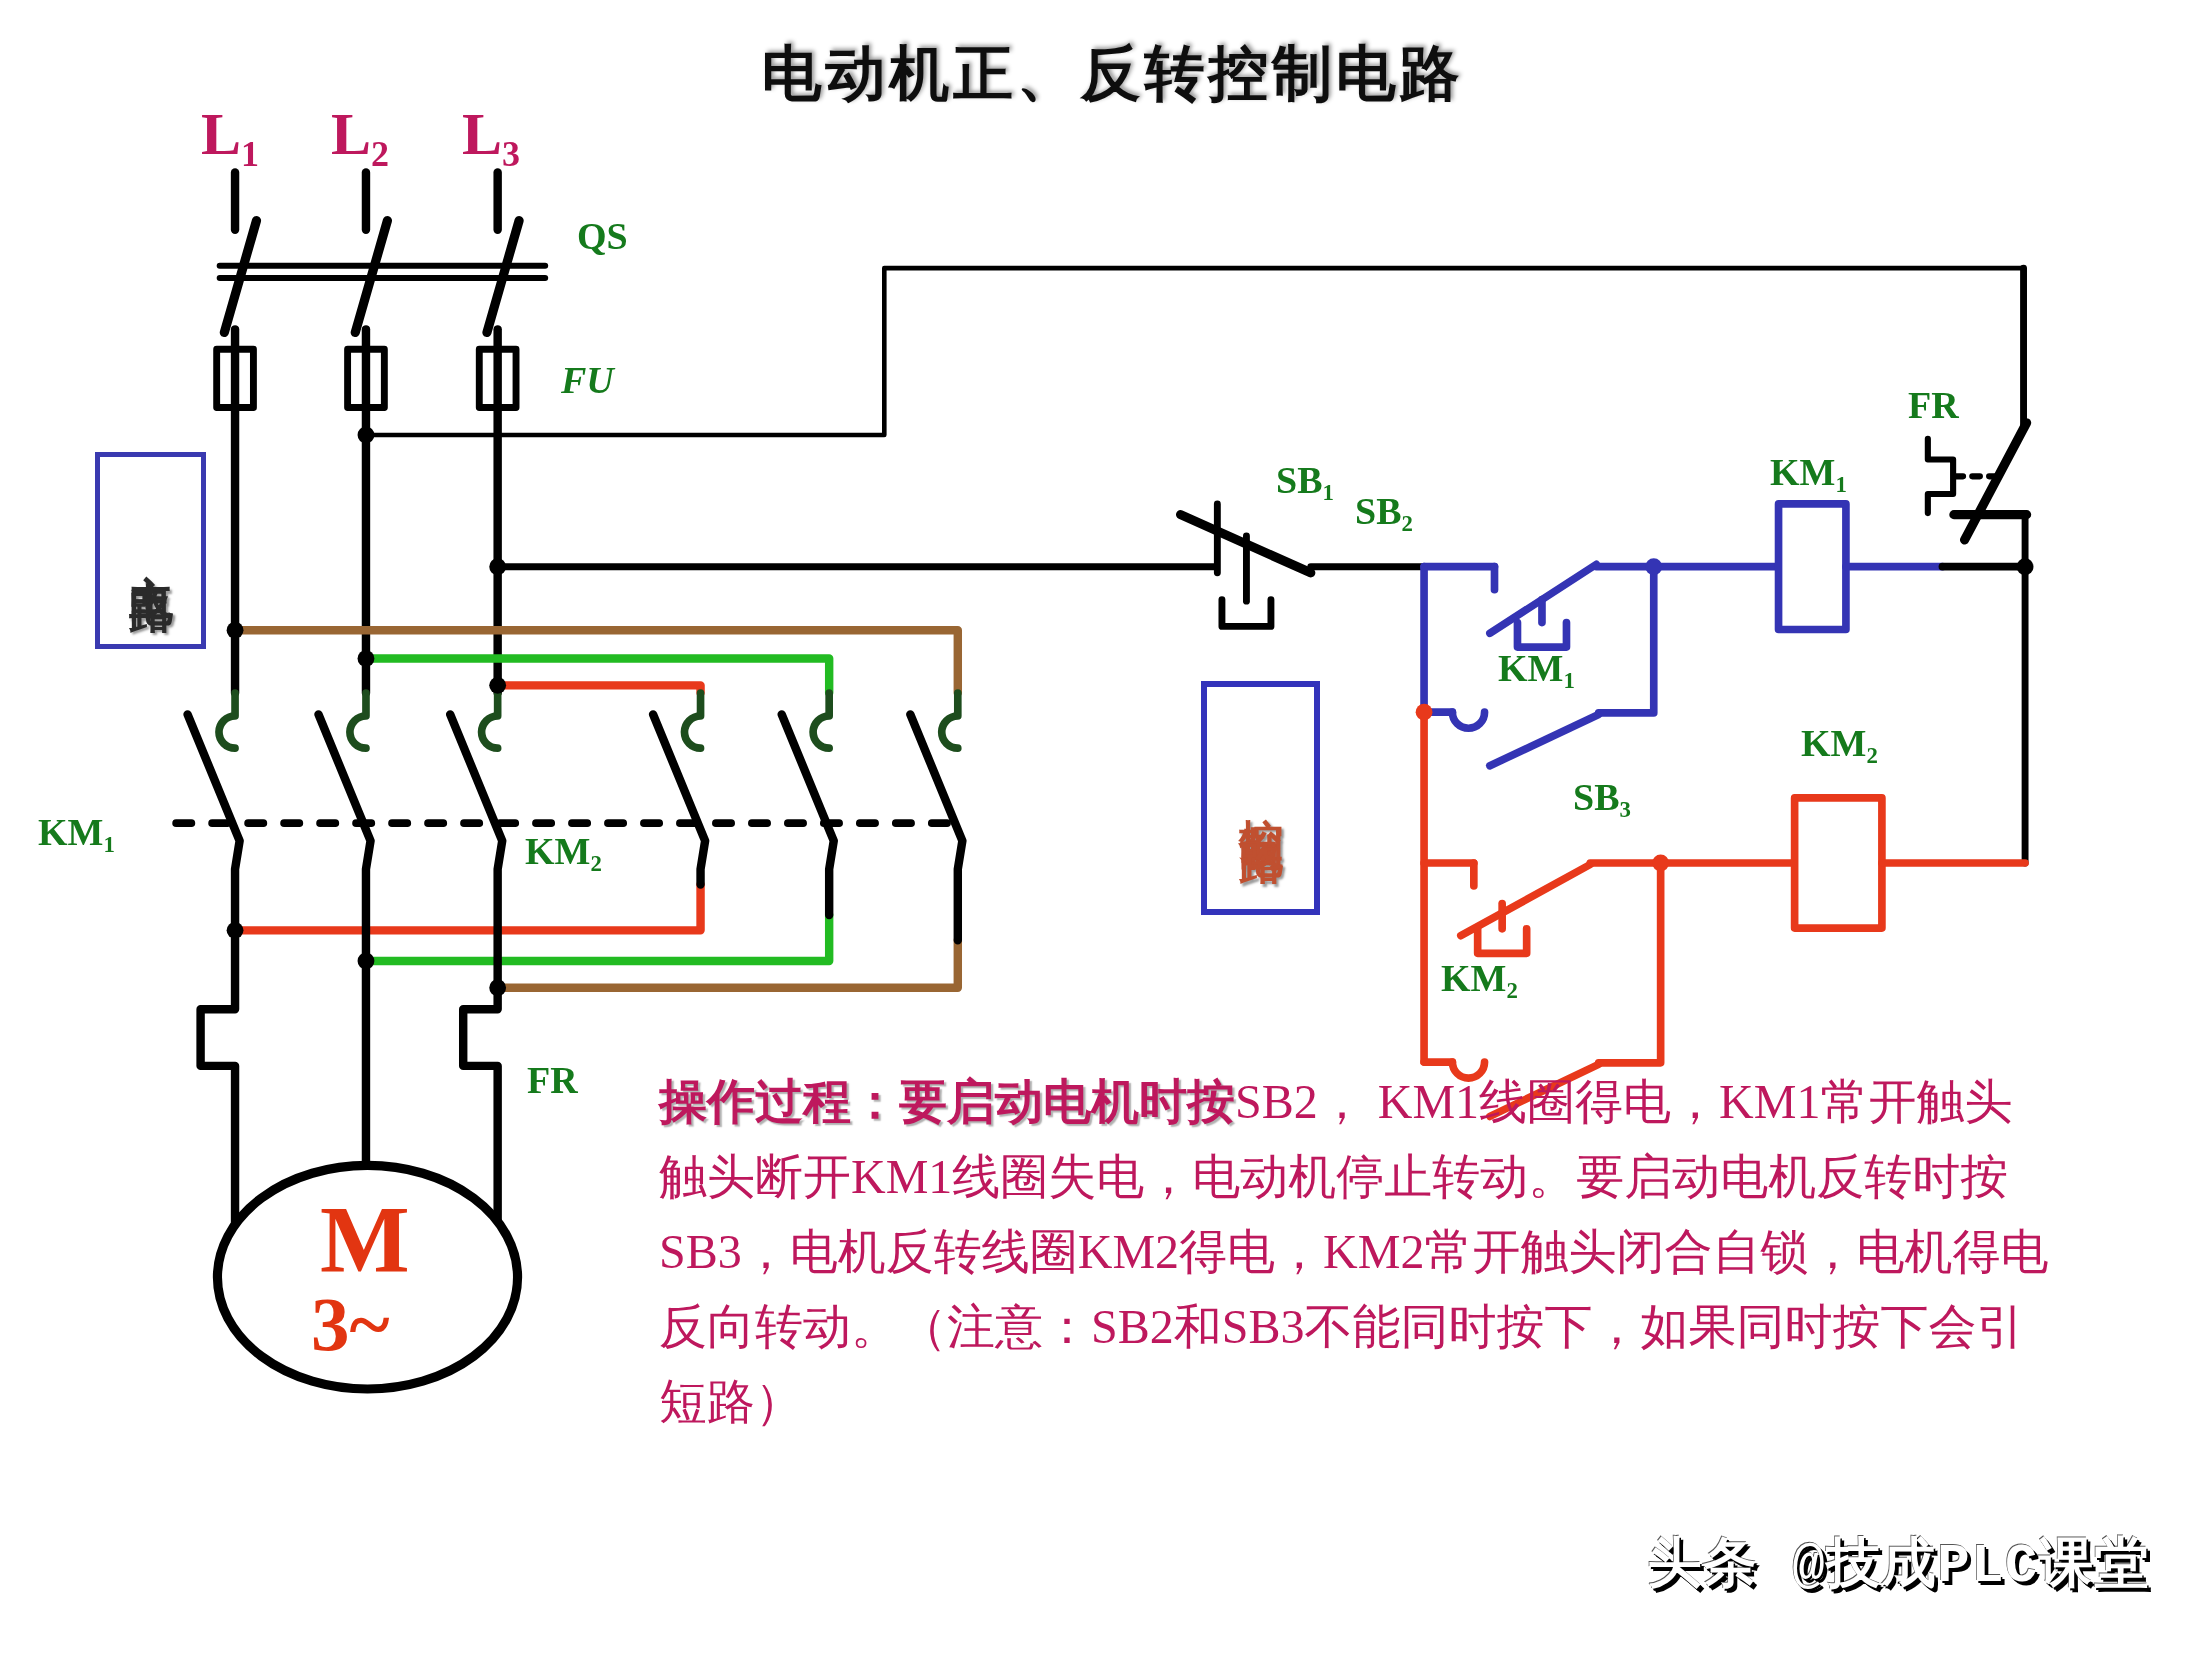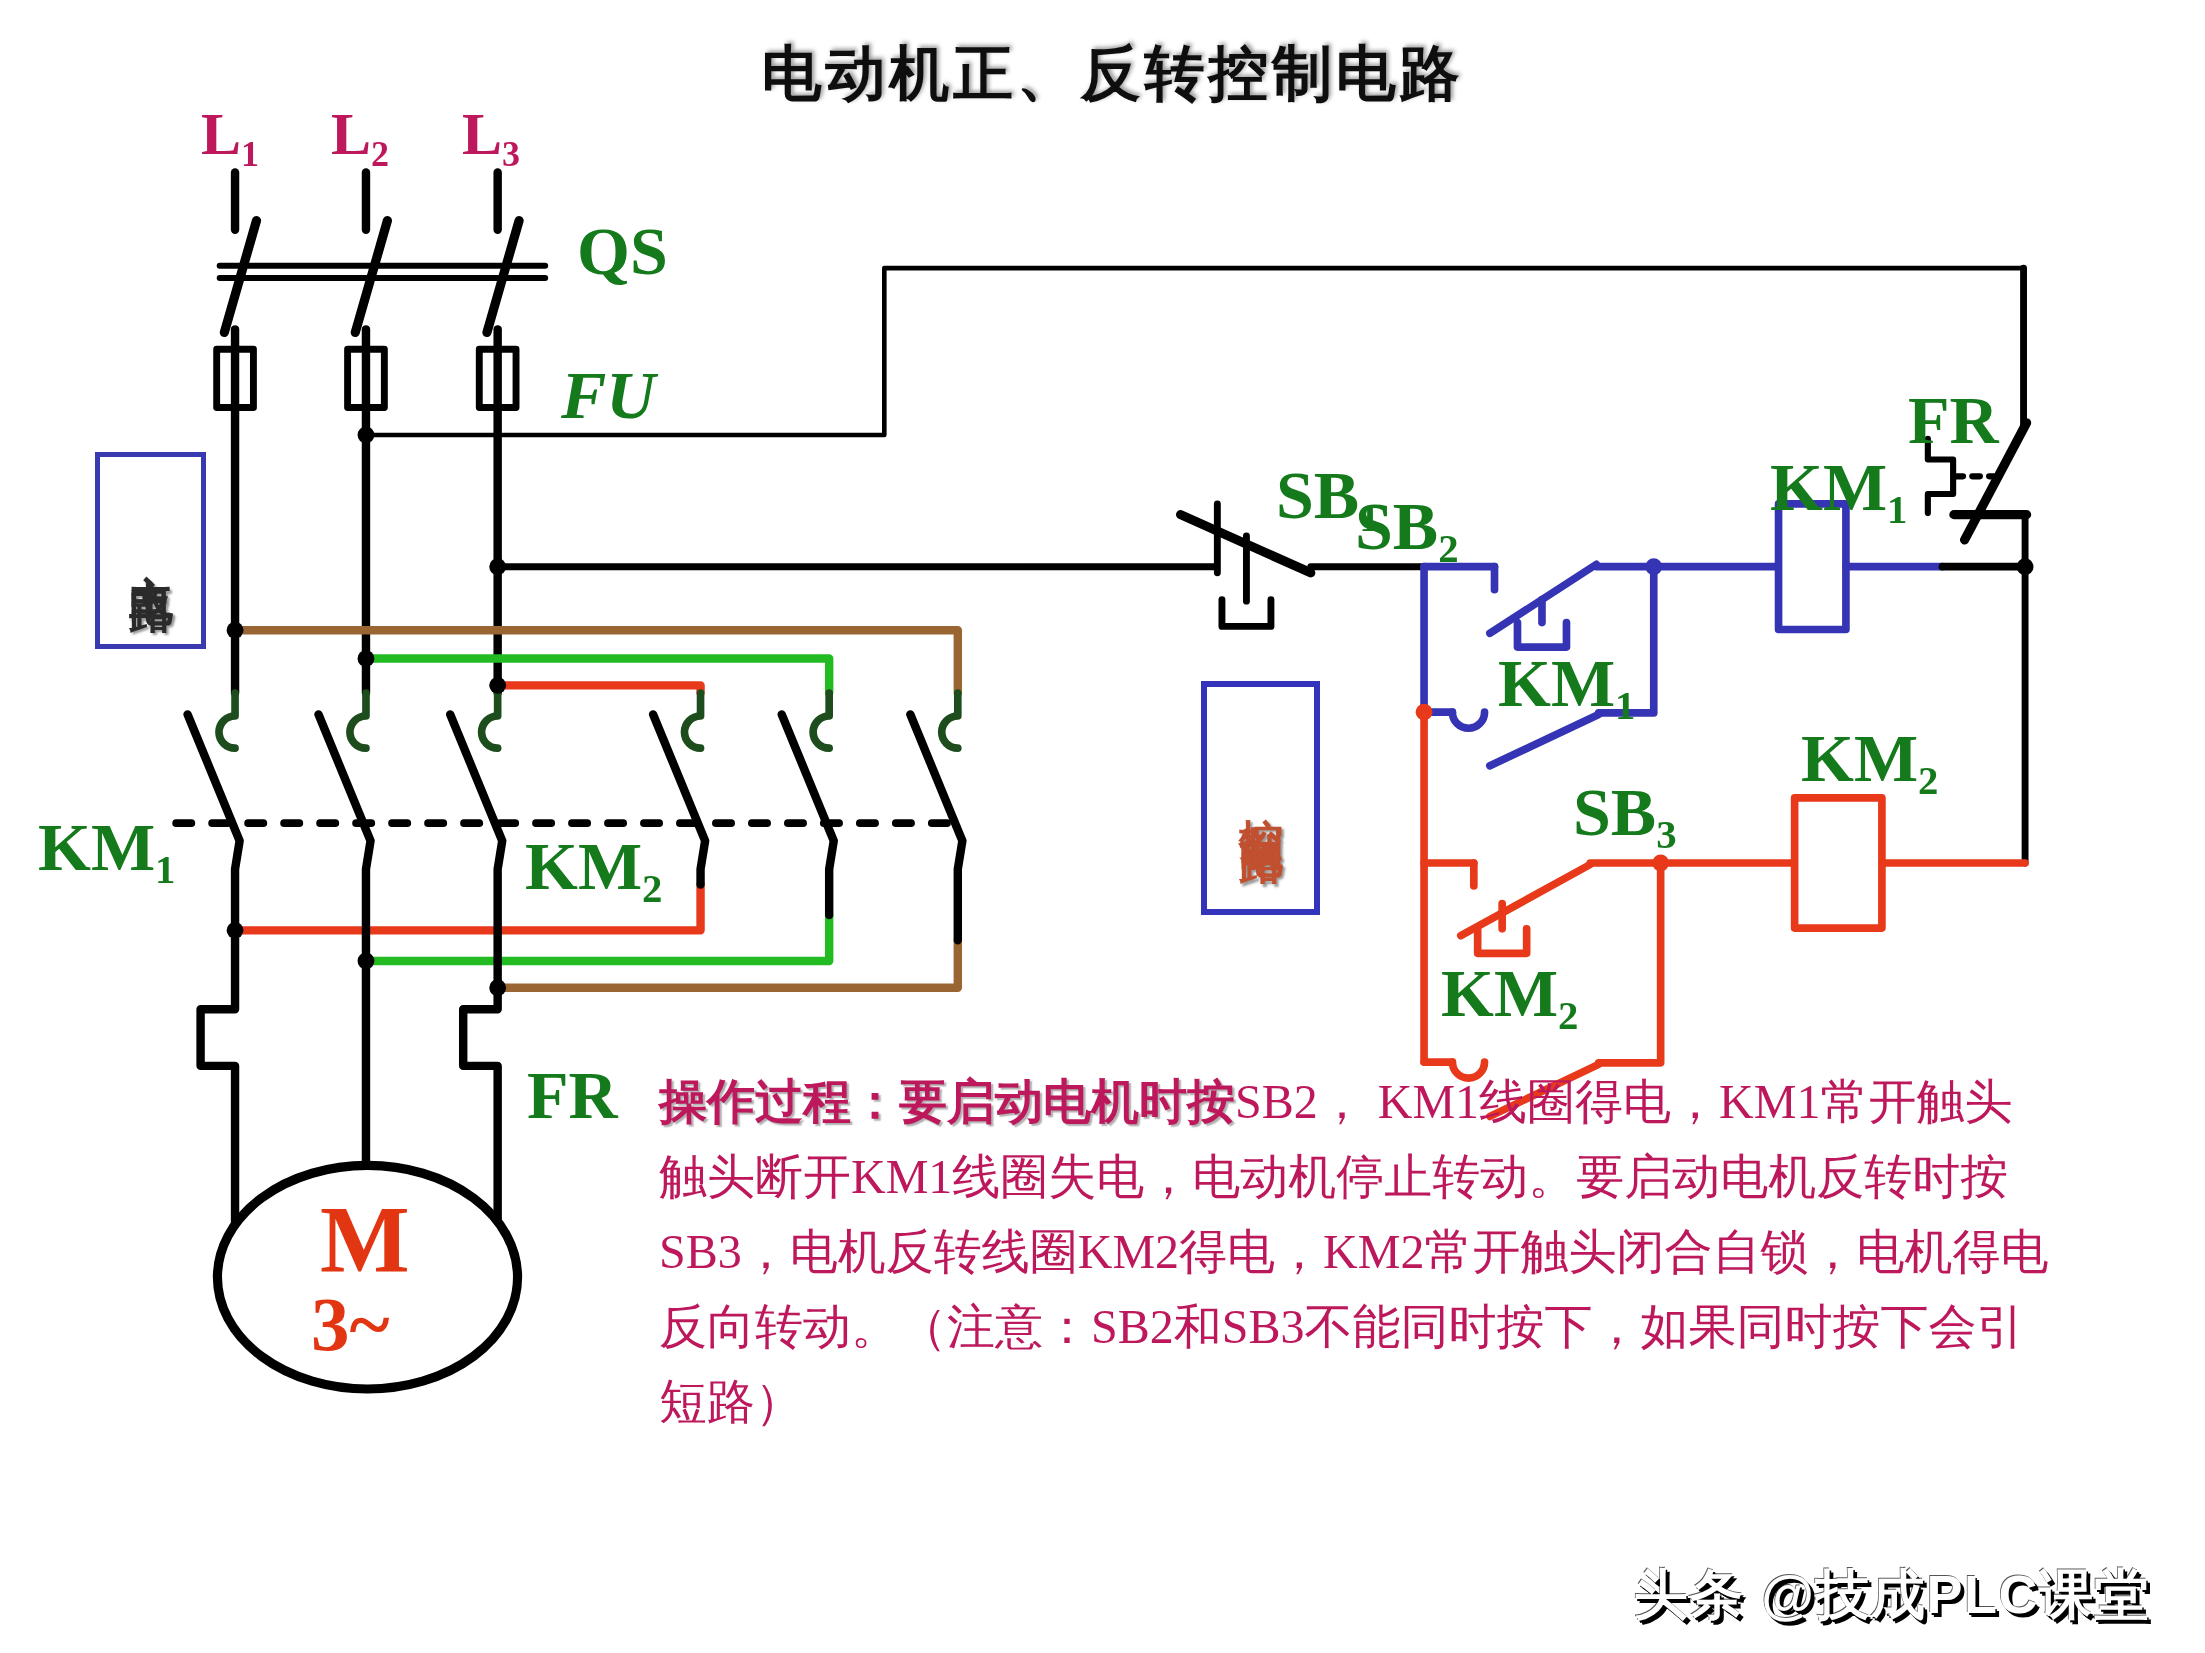--- a/index.html
+++ b/index.html
@@ -2,39 +2,39 @@
 <html style="font-size:12.3px"><head>
 <meta charset="utf-8">
 <style>
   html,body{margin:0;padding:0;background:#ffffff;}
   .stage{position:relative;width:2205px;height:1654px;background:#ffffff;overflow:hidden;
          font-family:"Liberation Serif","DejaVu Serif",serif;}
   svg{position:absolute;left:0;top:0;}
   .lbl{position:absolute;font-weight:bold;white-space:nowrap;line-height:1;}
   .lbl sub{font-size:0.60em;vertical-align:-0.32em;}
   .phase{color:#be185d;font-size:60px;}
-  .green{color:#157a1c;font-size:68px;}
+  .green{color:#157a1c;font-size:38px;}
   .title{position:absolute;left:0;top:34px;width:100%;text-align:center;
          font-family:"Liberation Sans","DejaVu Sans",sans-serif;
          font-size:60px;font-weight:bold;color:#0e0e0e;letter-spacing:3.8px;
          text-shadow:2.3px -2.3px 4.6px #999;padding-left:10px;}
   .vbox{position:absolute;display:flex;align-items:center;justify-content:center;background:#fff;}
   .vbox .vtext{writing-mode:vertical-rl;text-orientation:upright;
          font-size:44px;font-weight:bold;letter-spacing:7.7px;line-height:1;}
   .main-box{border:5.4px solid #3a3ab0;}
   .main-box .vtext{color:#2b2b2b;text-shadow:2.3px 2.3px 2.3px #9a9a9a;}
   .ctrl-box{border:6.9px solid #3333bb;}
   .ctrl-box .vtext{color:#c05030;text-shadow:2.3px 2.3px 2.3px #9a9a9a;}
   .motor-m{position:absolute;font-size:95px;font-weight:bold;color:#e23511;}
   .motor-3{position:absolute;font-size:77px;font-weight:bold;color:#e23511;}
   .optext{position:absolute;left:659px;top:1064px;font-size:48px;line-height:75px;
           color:#be185d;white-space:nowrap;}
   .embossed{font-weight:bold;text-shadow:2.3px 2.3px 1.5px #b0b0b0;}
-  .wm{position:absolute;top:1559px;right:55px;
-      font-family:Liberation Sans, sans-serif;
+  .wm{position:absolute;top:1527px;right:55px;
+      font-family:Liberation Mono, monospace;
       font-size:54px;font-weight:bold;color:#ffffff;letter-spacing:1.5px;
       text-shadow:3.8px 3.8px 0 #000, 1.5px 1.5px 0 #000, -0.8px -0.8px 0 #555;}
 </style>
 </head>
 <body>
 
 <div class="stage">
 
   <svg width="2205" height="1654" viewBox="0 0 2880 2160" fill="none" stroke-linecap="round" stroke-linejoin="round">
 

